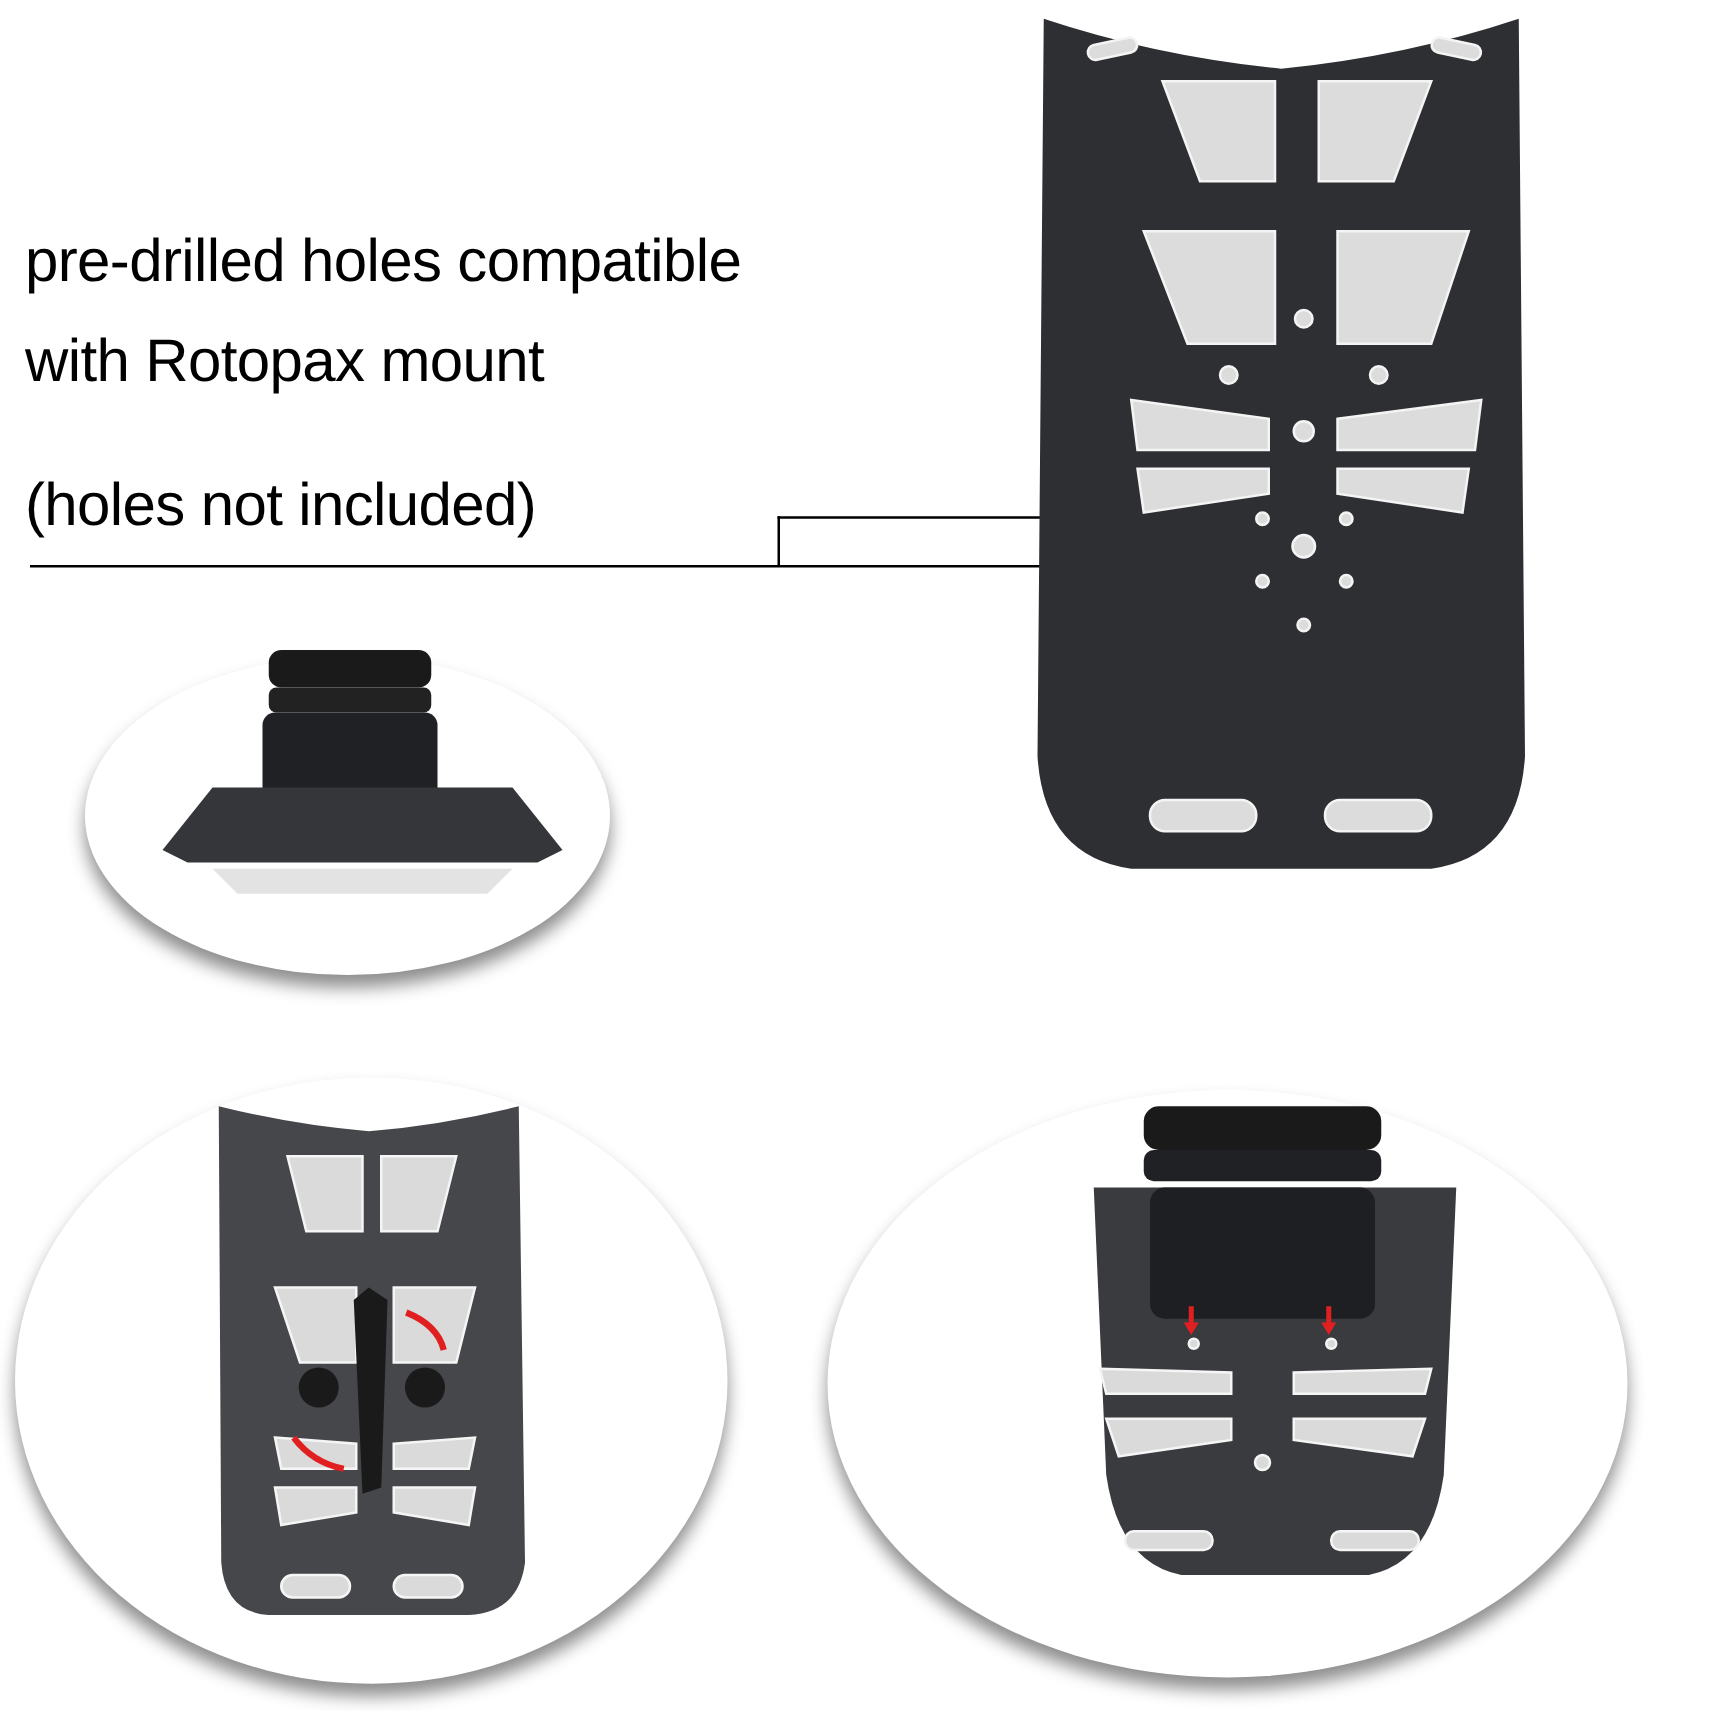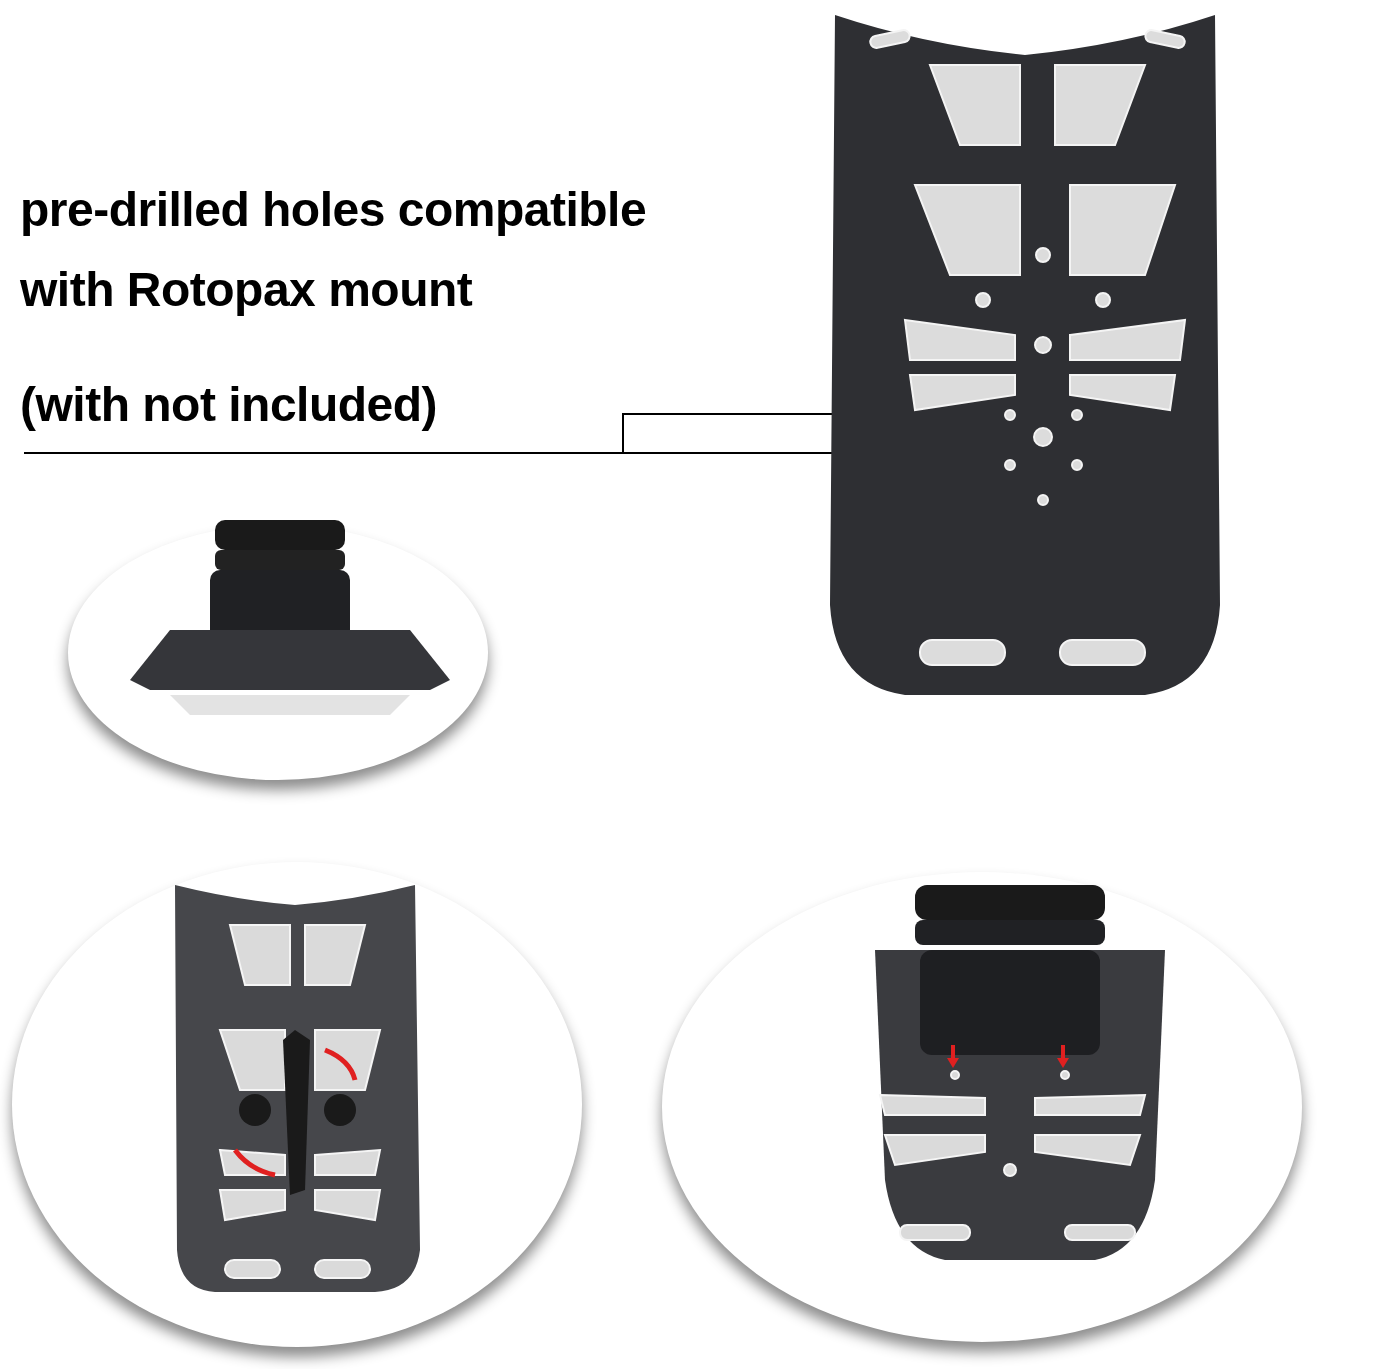--- a/index.html
+++ b/index.html
@@ -1,27 +1,27 @@
 <!DOCTYPE html>
 <html><head>
 <meta charset="utf-8">
 <style>
   html,body{margin:0;padding:0;background:#fff;}
   body{width:1376px;height:1369px;position:relative;overflow:hidden;font-family:"Liberation Sans",sans-serif;}
-  .caption{position:absolute;left:20px;font-size:48px;font-weight:bold;color:#000;letter-spacing:-0.5px;white-space:nowrap;}
+  .caption{position:absolute;left:20px;font-size:48px;font-weight:normal;color:#000;letter-spacing:-0.5px;white-space:nowrap;}
   .leader{position:absolute;background:#000;}
   .oval{position:absolute;border-radius:50%;background:#fff;box-shadow:0 10px 14px rgba(0,0,0,0.45);}
   svg{position:absolute;}
 </style>
 </head>
 <body>
 
 <div class="caption" style="top:182px;">pre-drilled holes compatible</div>
 <div class="caption" style="top:262px;">with Rotopax mount</div>
-<div class="caption" style="top:377px;">(with not included)</div>
+<div class="caption" style="top:377px;">(holes not included)</div>
 
 <div class="leader" style="left:24px;top:452px;width:1080px;height:2px;"></div>
 <div class="leader" style="left:622px;top:413px;width:2px;height:40px;"></div>
 <div class="leader" style="left:622px;top:413px;width:360px;height:2px;"></div>
 <div class="leader" style="left:1102px;top:414px;width:2px;height:40px;"></div>
 
 <svg width="420" height="710" style="left:815px;top:5px;" viewBox="0 0 420 710">
   <path d="M20 10 Q110 40 210 50 Q310 40 400 10 L405 600 Q400 680 330 690 L90 690 Q20 680 15 600 Z" fill="#2e2f33"></path>
   <g fill="#dcdcdc" stroke="#f4f4f4" stroke-width="2">
     <path d="M115 60 L205 60 L205 140 L145 140 Z"></path>

